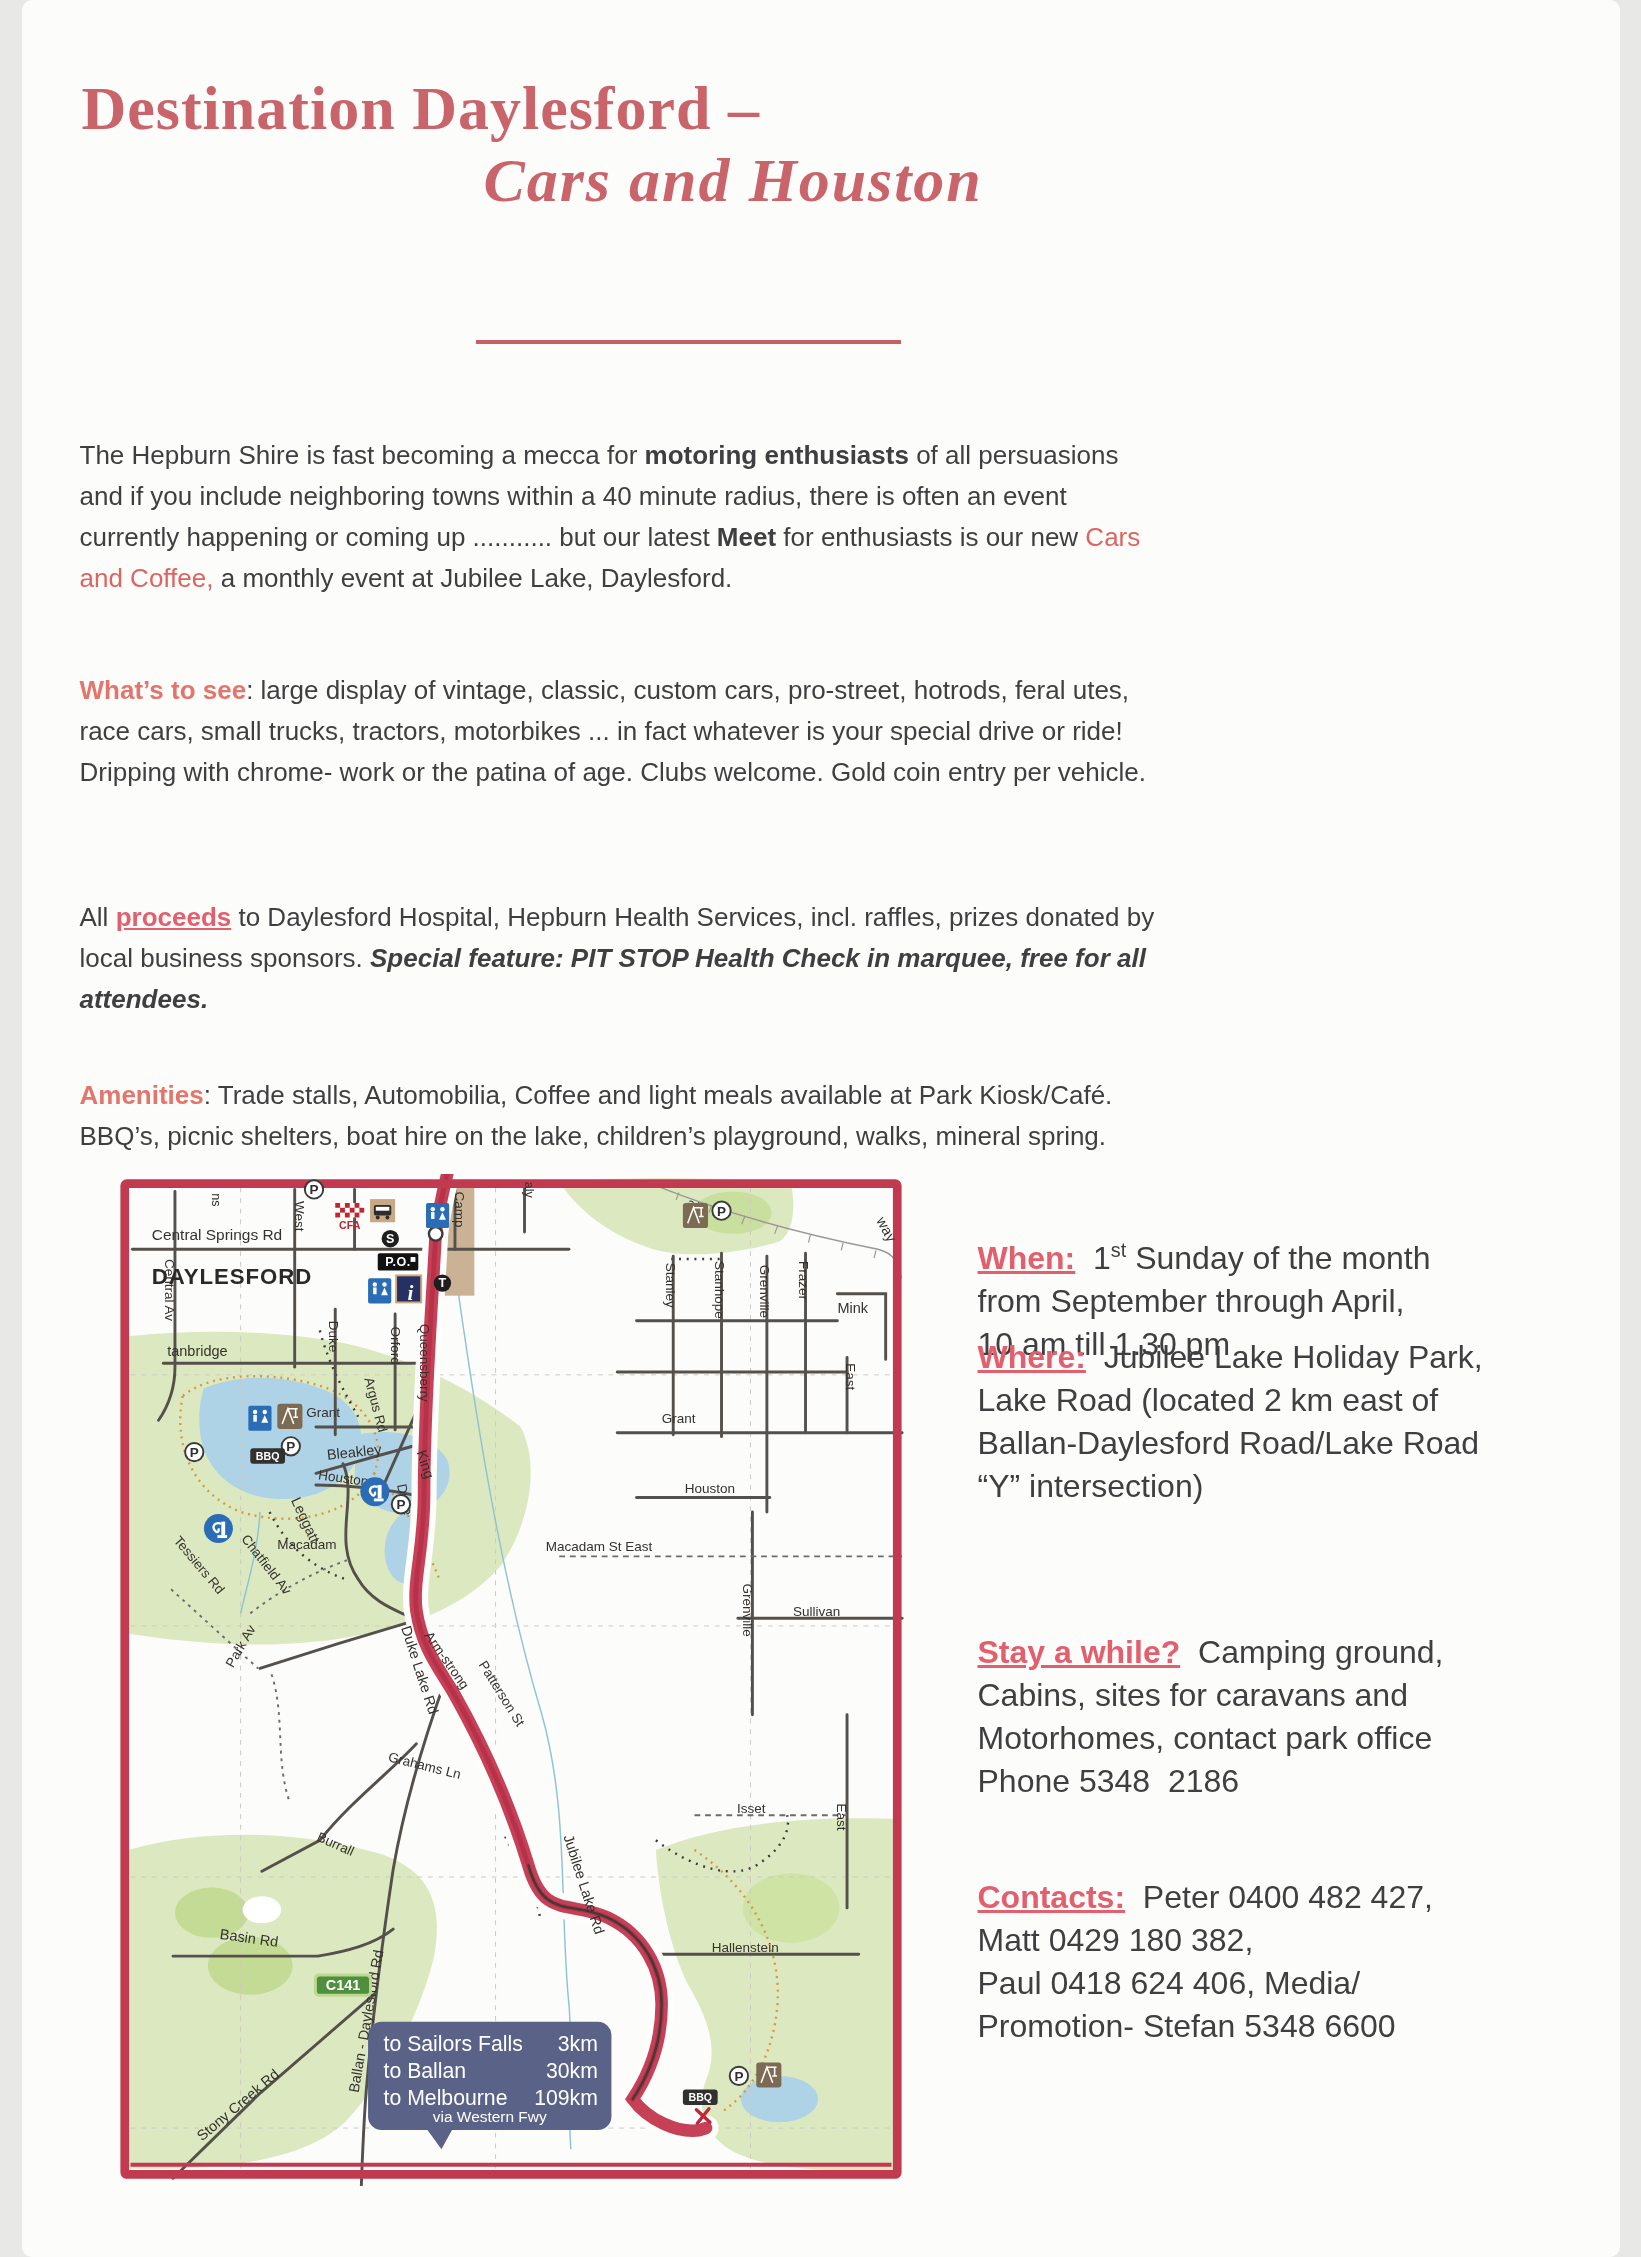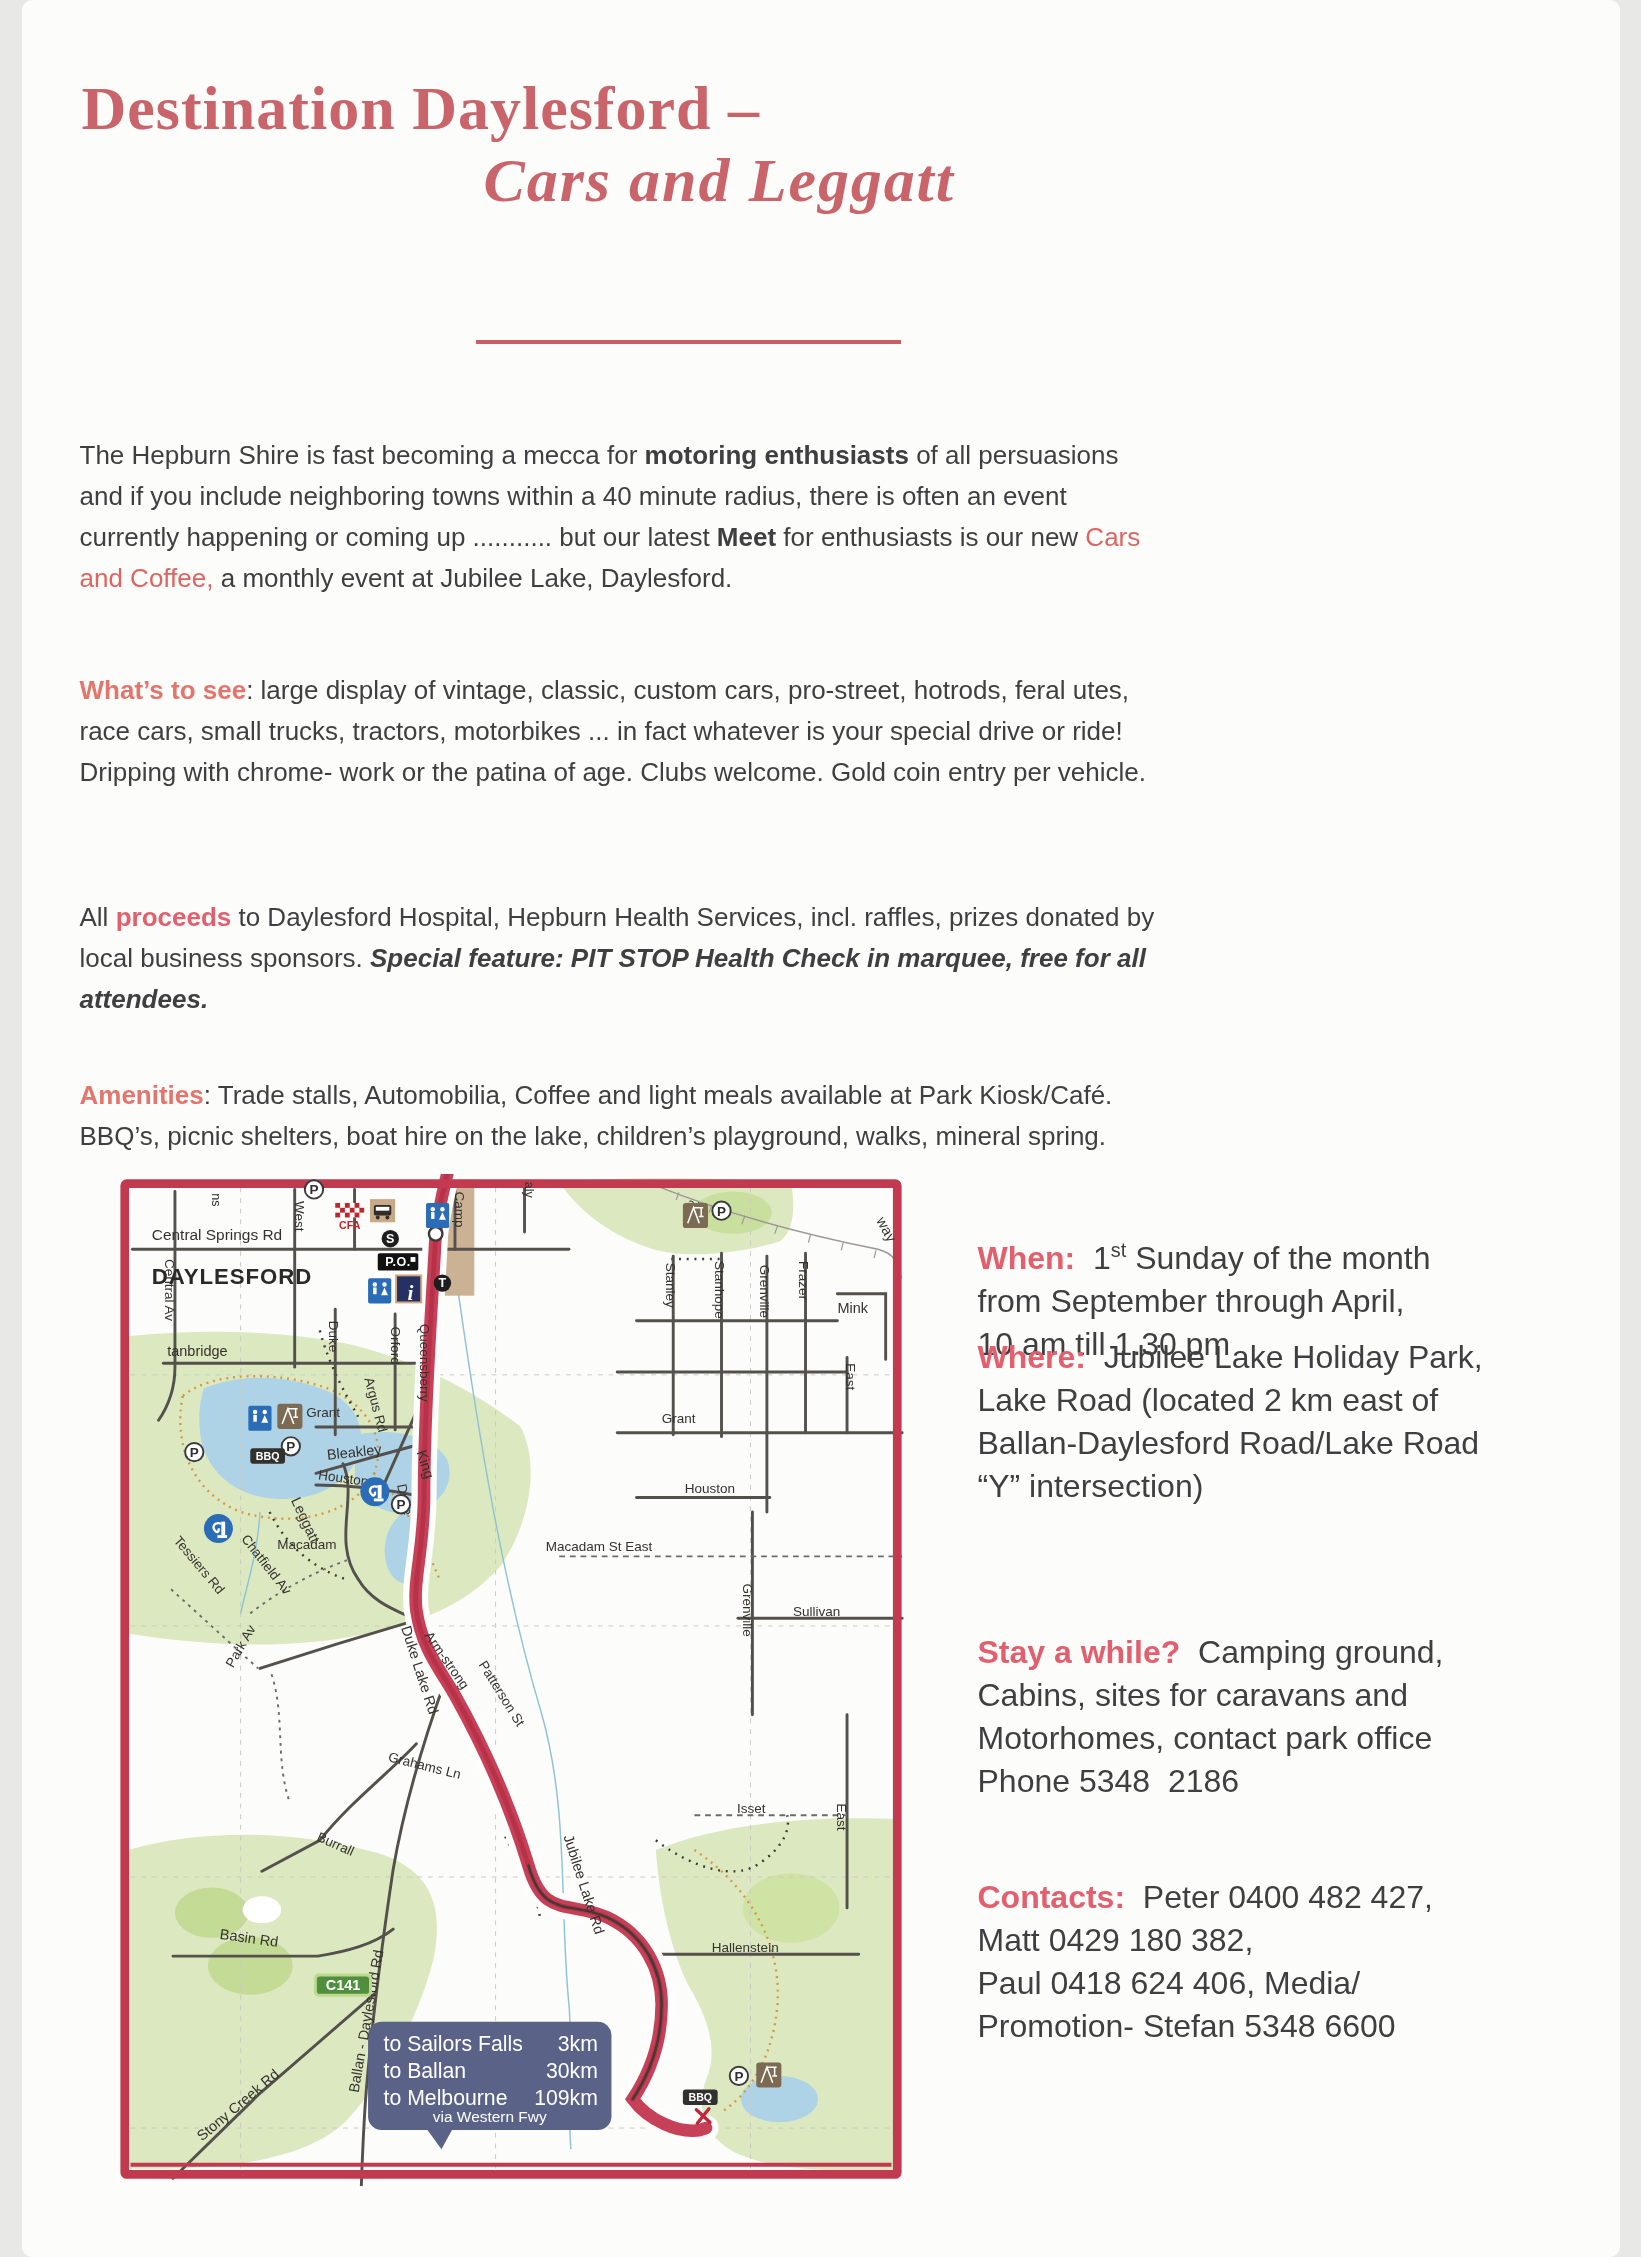--- a/index.html
+++ b/index.html
@@ -31,21 +31,21 @@
     position:absolute;left:956px;width:541px;
     font-size:32px;line-height:43px;white-space:pre-wrap;
   }
   .sb1{top:1197px;} .sb2{top:1304px;} .sb3{top:1599px;} .sb4{top:1844px;}
   
   .seg-n{}
   .seg-b{font-weight:bold;}
   .seg-bi{font-weight:bold;font-style:italic;}
   .seg-r{color:#dd6460;}
   .seg-rb{color:#e4756d;font-weight:bold;}
-  .seg-p{color:#e25f6e;font-weight:bold;}
+  .seg-p{color:#e25f6e;font-weight:bold;text-decoration:underline;}
   .seg-sup{vertical-align:super;font-size:62%;}
   
   .map-wrap{position:absolute;left:93px;top:1174px;width:792px;height:1012px;}
   .mlab{font-family:"Liberation Sans", sans-serif;fill:#35322e;}
   .mbold{font-weight:bold;letter-spacing:1px;fill:#2b2926;}
   .itxt{font-family:"Liberation Sans", sans-serif;font-weight:bold;text-anchor:middle;fill:#ffffff;}
   .itxt-parking{fill:#2f2f2f;font-size:14px;}
   .itxt-scircle,.itxt-tcircle{font-size:13px;}
   .itxt-po{font-size:13px;letter-spacing:.5px;}
   .itxt-bbq{font-size:11px;}
@@ -55,21 +55,21 @@
   .co-place{font-size:22px;fill:#fff;}
   .co-dist{font-size:22px;fill:#fff;text-anchor:end;}
   .co-note{font-size:16px;fill:#fff;text-anchor:middle;}
 </style>
 </head>
 <body>
 
 <div class="page">
 
   <div class="page-title">Destination Daylesford –</div>
-  <div class="page-subtitle">Cars and Leggatt</div>
+  <div class="page-subtitle">Cars and Houston</div>
   <div class="subtitle-underline"></div>
 
   <p class="para p1"><span class="seg-n">The Hepburn Shire is fast becoming a mecca for </span><span class="seg-b">motoring enthusiasts</span><span class="seg-n"> of all persuasions and if you include neighboring towns within a 40 minute radius, there is often an event currently happening or coming up ........... but our latest </span><span class="seg-b">Meet</span><span class="seg-n"> for enthusiasts is our new </span><span class="seg-r">Cars and Coffee,</span><span class="seg-n"> a monthly event at Jubilee Lake, Daylesford.</span></p>
   <p class="para p2"><span class="seg-rb">What’s to see</span><span class="seg-n">: large display of vintage, classic, custom cars, pro-street, hotrods, feral utes, race cars, small trucks, tractors, motorbikes ... in fact whatever is your special drive or ride! Dripping with chrome- work or the patina of age. Clubs welcome. Gold coin entry per vehicle.</span></p>
   <p class="para p3"><span class="seg-n">All </span><span class="seg-p">proceeds</span><span class="seg-n"> to Daylesford Hospital, Hepburn Health Services, incl. raffles, prizes donated by local business sponsors. </span><span class="seg-bi">Special feature: PIT STOP Health Check in marquee, free for all attendees.</span></p>
   <p class="para p4"><span class="seg-rb">Amenities</span><span class="seg-n">:  Trade stalls, Automobilia, Coffee and light meals available at Park Kiosk/Café. BBQ’s, picnic shelters, boat hire on the lake, children’s playground, walks, mineral spring.</span></p>
 
   <p class="side-block sb1"><span class="seg-p">When:</span><span class="seg-n">  1</span><span class="seg-sup">st</span><span class="seg-n"> Sunday of the month</span><br><span class="seg-n">from September through April,</span><br><span class="seg-n">10 am till 1.30 pm</span></p>
   <p class="side-block sb2"><span class="seg-p">Where:</span><span class="seg-n">  Jubilee Lake Holiday Park,</span><br><span class="seg-n">Lake Road (located 2 km east of</span><br><span class="seg-n">Ballan-Daylesford Road/Lake Road</span><br><span class="seg-n">“Y” intersection)</span></p>
   <p class="side-block sb3"><span class="seg-p">Stay a while?</span><span class="seg-n">  Camping ground,</span><br><span class="seg-n">Cabins, sites for caravans and</span><br><span class="seg-n">Motorhomes, contact park office</span><br><span class="seg-n">Phone 5348  2186</span></p>

